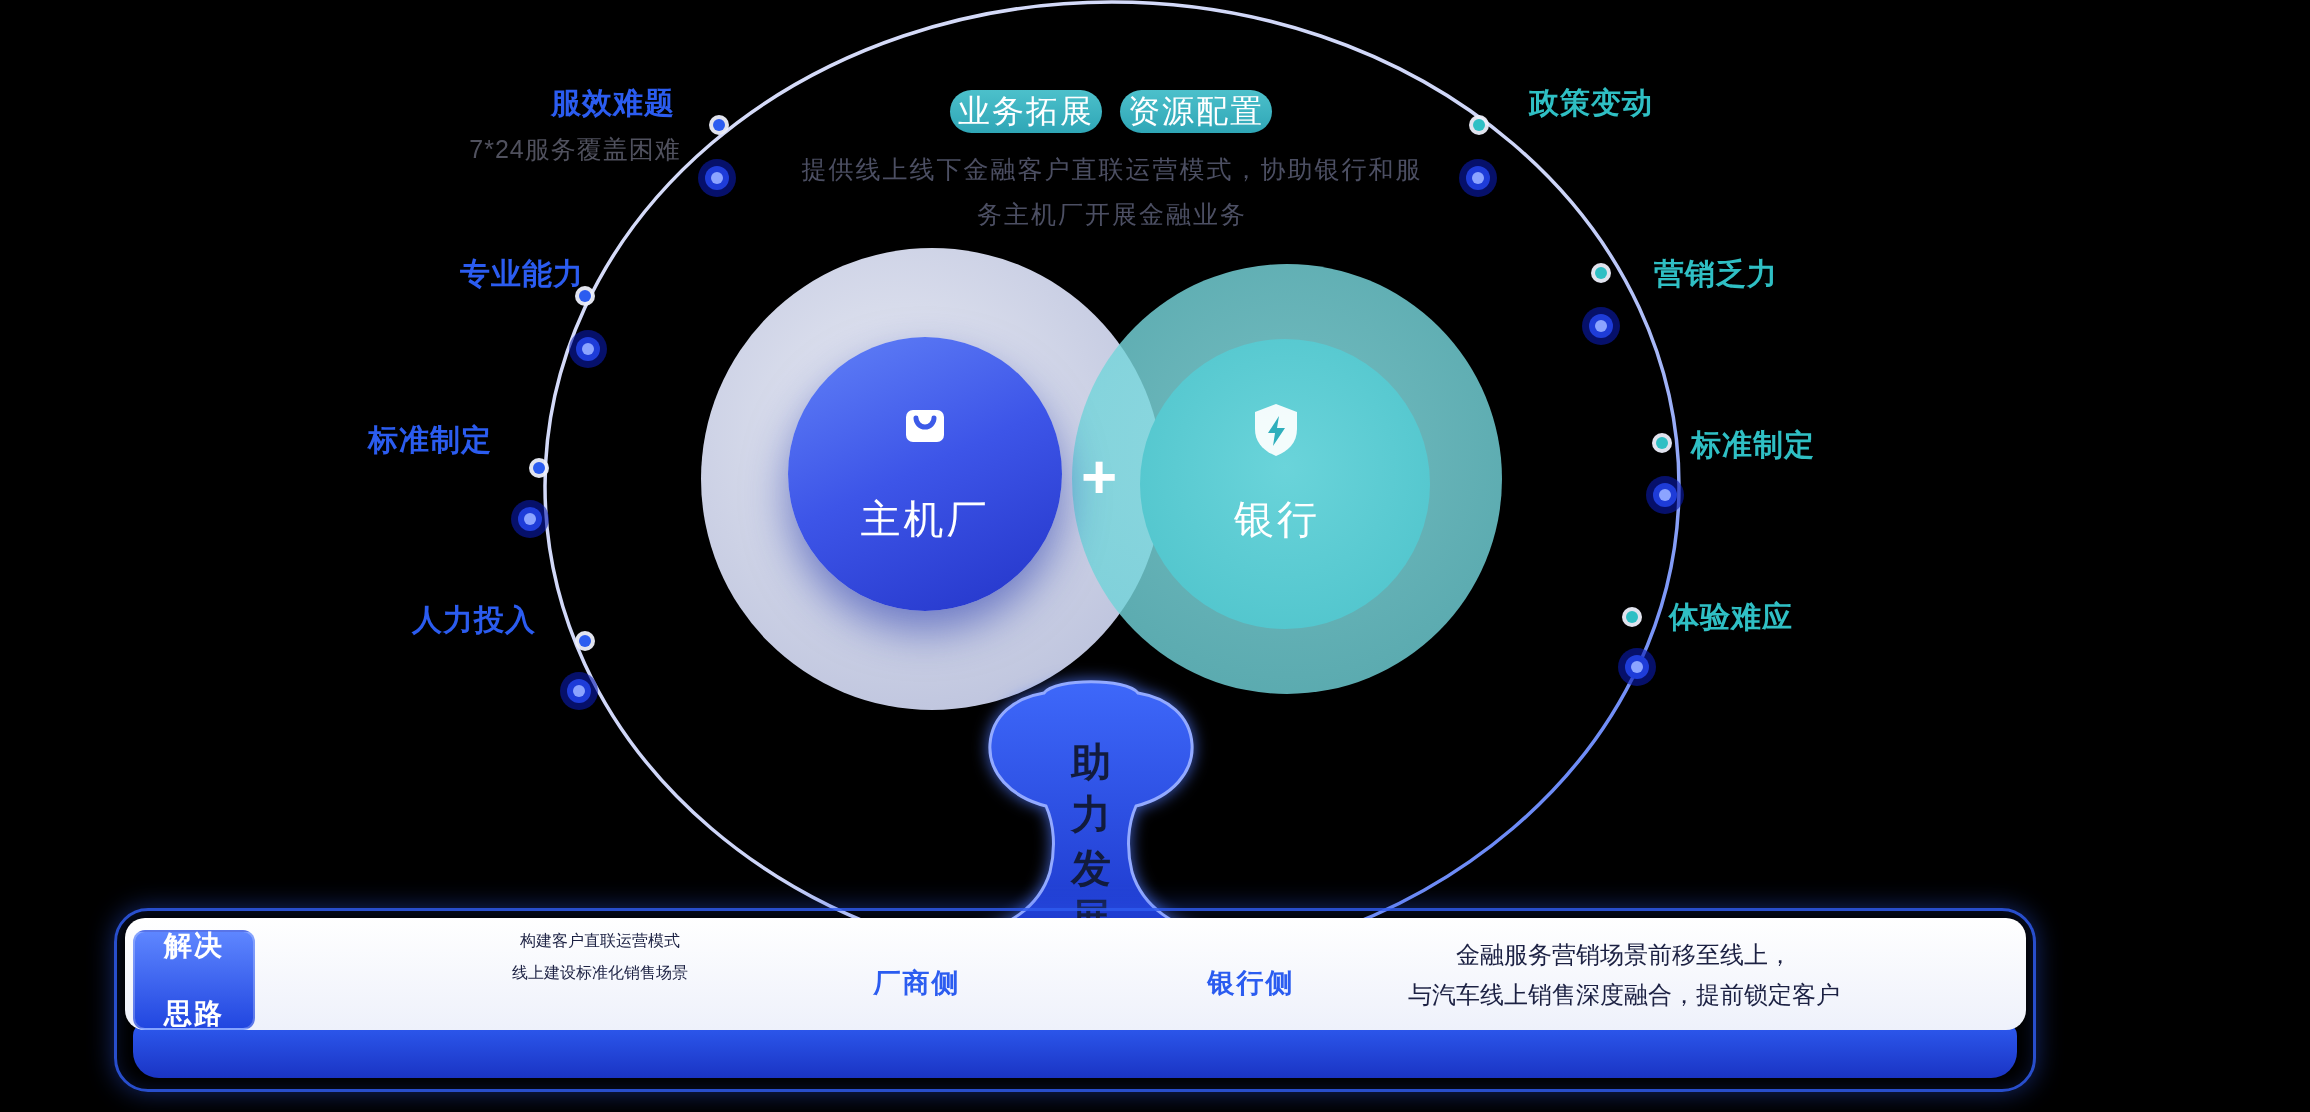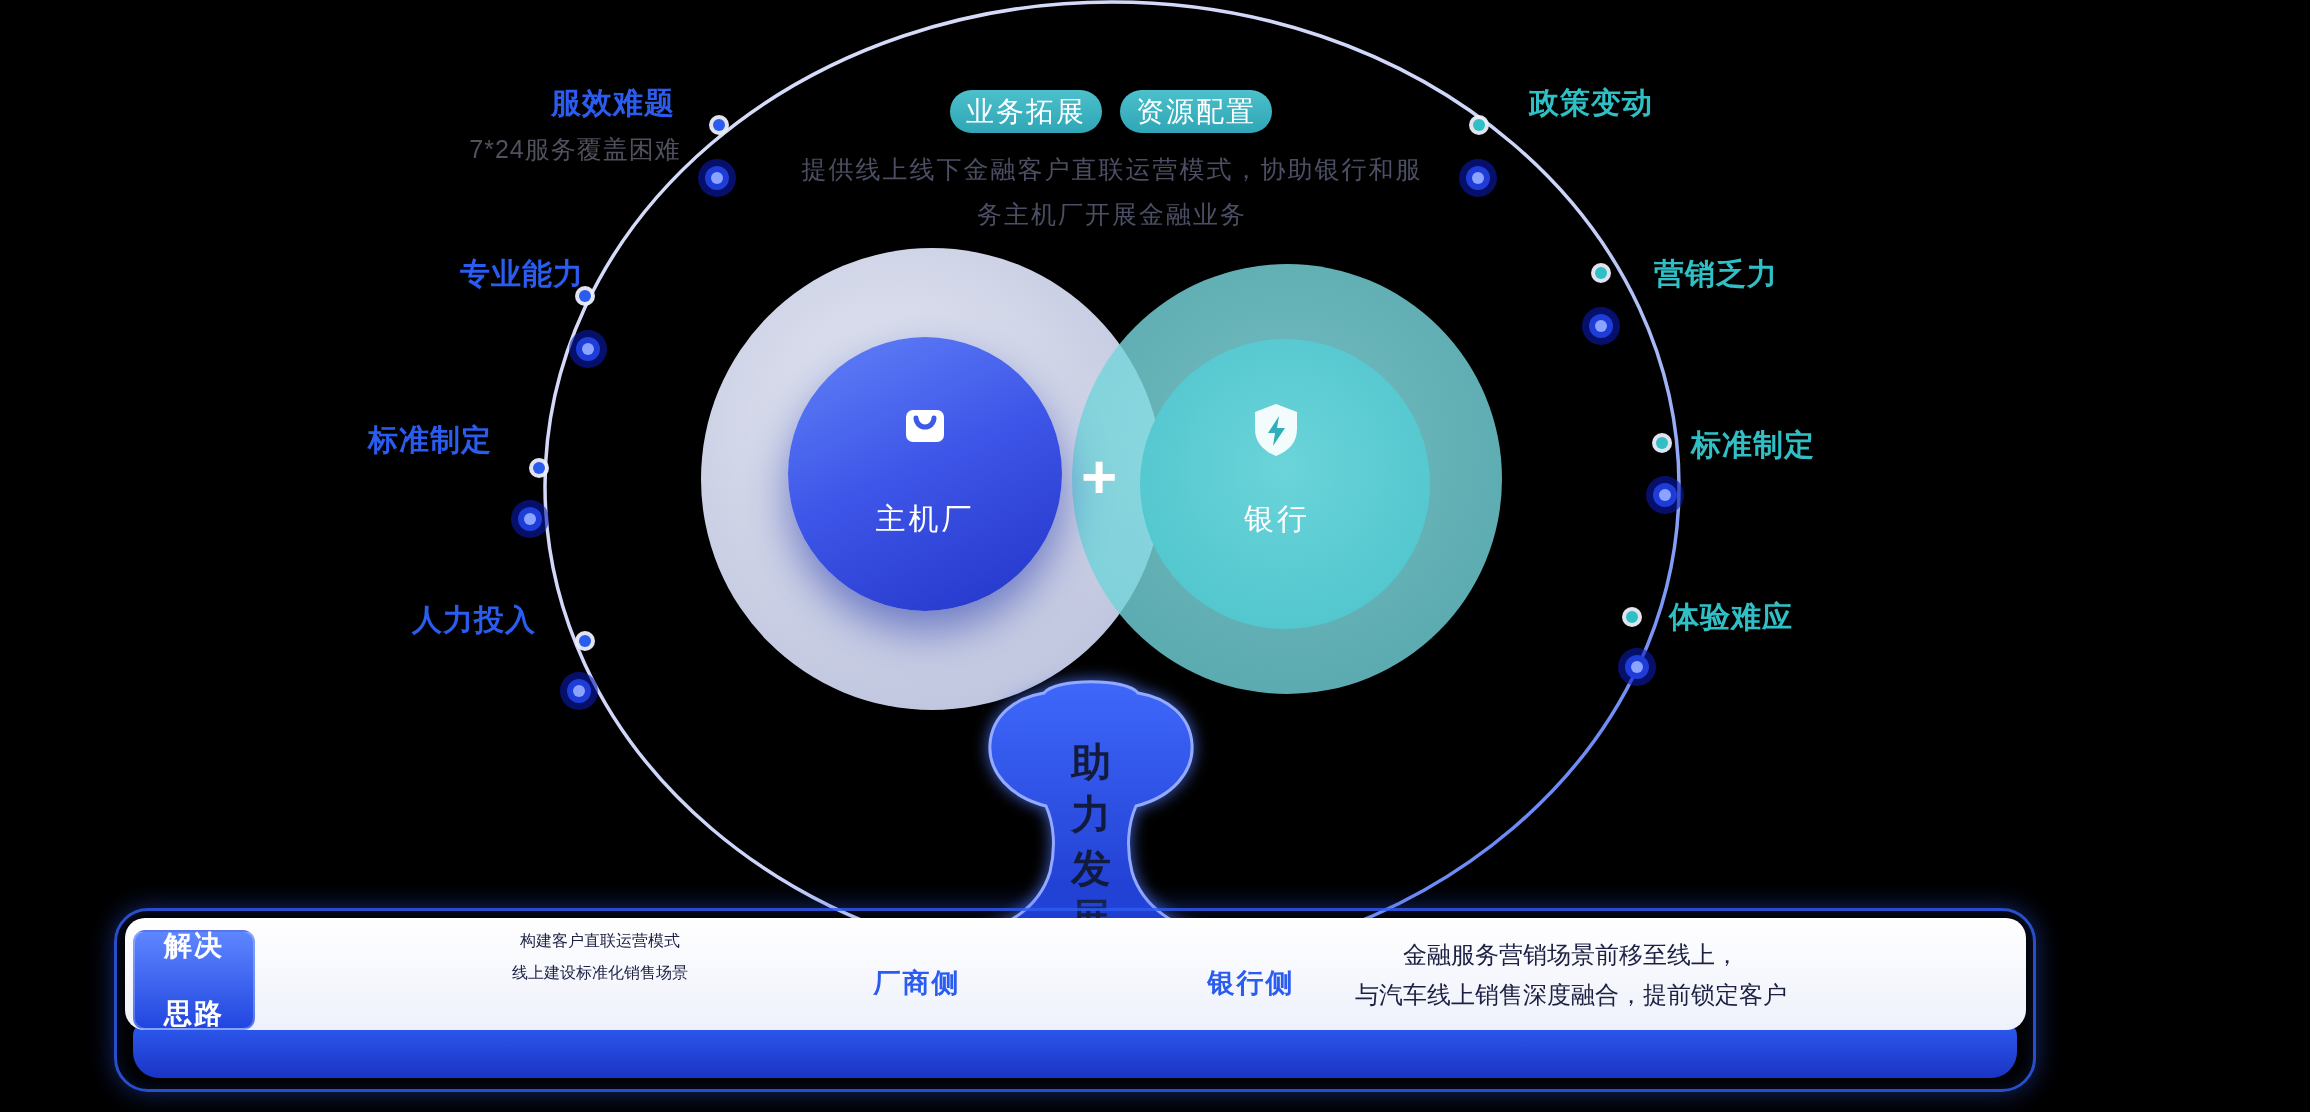--- a/index.html
+++ b/index.html
@@ -18,21 +18,21 @@
   .tealc{color:var(--teal);}
   .pain-sub{
     position:absolute; transform:translate(-50%,-50%);
     font-size:25px; color:var(--sub-text); white-space:nowrap; letter-spacing:1px;
   }
 
   
   .pill{
     position:absolute; width:152px; height:43px; border-radius:22px;
     background:linear-gradient(180deg,#4CC0CB,#2FA6B6);
-    color:#fff; font-size:28px; display:flex; align-items:center; justify-content:center;
+    color:#fff; font-size:32px; display:flex; align-items:center; justify-content:center;
     letter-spacing:2px; z-index:6;
   }
   .desc-line{
     position:absolute; transform:translateX(-50%);
     font-size:25px; color:var(--muted-text); letter-spacing:2px; white-space:nowrap; z-index:6;
   }
 
   
   .circle{position:absolute; border-radius:50%;}
   .halo-left{
@@ -47,21 +47,21 @@
     left:788px; top:337px; width:274px; height:274px; z-index:4;
     background:linear-gradient(155deg,#6282F8 0%, #3D55E8 48%, #2334C8 100%);
     box-shadow:0 20px 44px rgba(25,45,170,0.55);
   }
   .inner-right{
     left:1140px; top:339px; width:290px; height:290px; z-index:4;
     background:radial-gradient(circle at 50% 44%, #6AD4DA, #4CC2CA);
   }
   .venn-label{
     position:absolute; transform:translate(-50%,-50%); z-index:5;
-    color:#fff; font-size:30px; letter-spacing:3px; white-space:nowrap;font-family:Liberation Mono, monospace;
+    color:#fff; font-size:40px; letter-spacing:3px; white-space:nowrap;font-family:Liberation Mono, monospace;
   }
   .plus{
     position:absolute; transform:translate(-50%,-50%); z-index:5;
     color:#fff; font-size:62px; font-weight:700; line-height:1;
   }
   .venn-icon{position:absolute; z-index:5;}
 
   
   .tree-char{
     position:absolute; transform:translate(-50%,-50%); z-index:5;
@@ -250,18 +250,18 @@
   </div>
 
   <div class="bar-lines small" style="left:600px; top:925px;">
     <div>构建客户直联运营模式</div>
     <div>线上建设标准化销售场景</div>
   </div>
 
   <div class="side-label" style="left:917px; top:983px;font-family:Liberation Serif, serif;">厂商侧</div>
   <div class="side-label" style="left:1251px; top:983px;">银行侧</div>
 
-  <div class="bar-lines big" style="left:1571px; top:935px;">
+  <div class="bar-lines big" style="left:1624px; top:935px;">
     <div>金融服务营销场景前移至线上，</div>
     <div>与汽车线上销售深度融合，提前锁定客户</div>
   </div>
 
 </div>
 
 </body></html>

